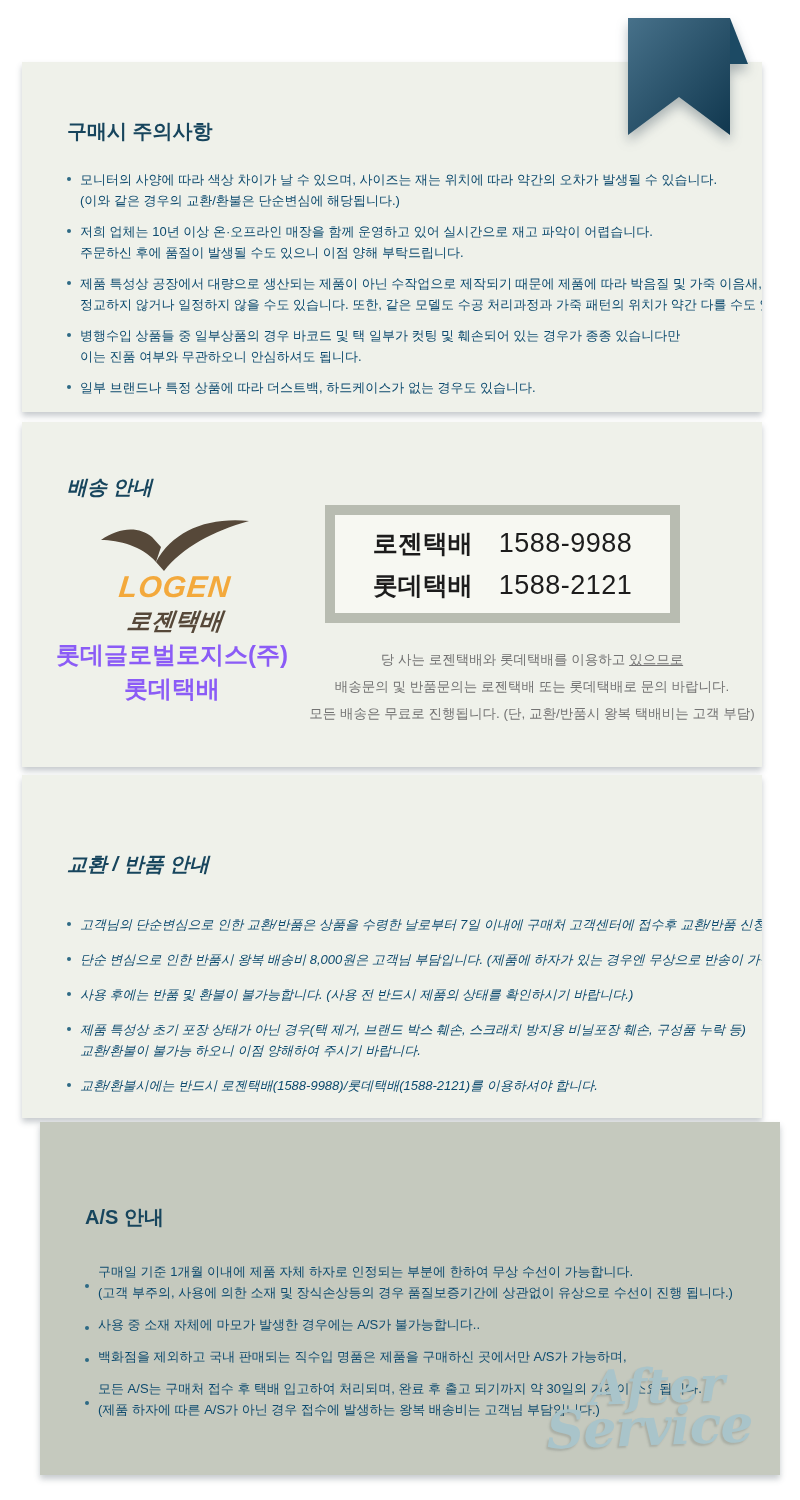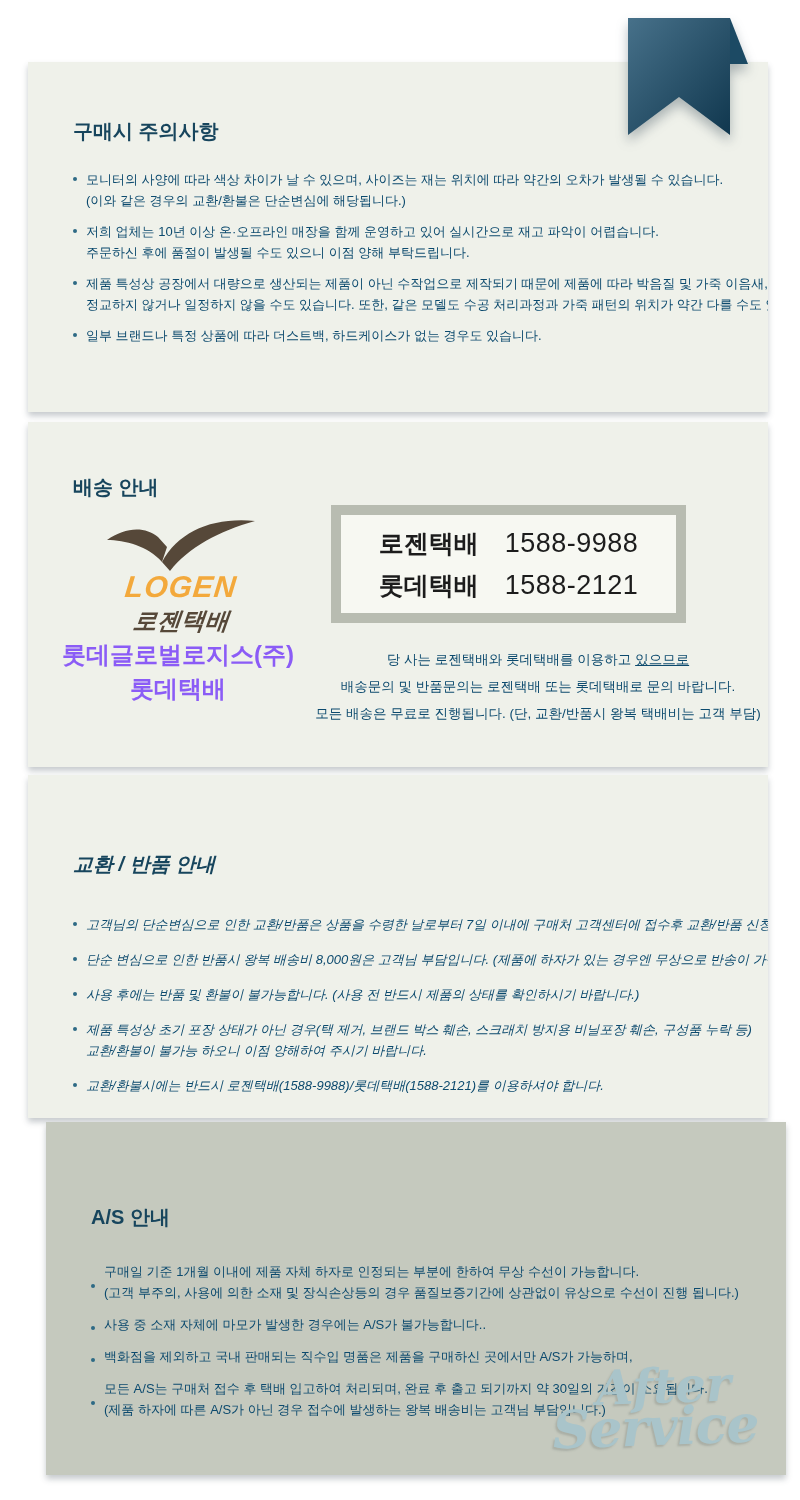--- a/index.html
+++ b/index.html
@@ -1,54 +1,54 @@
 <!DOCTYPE html>
 <html><head>
 <meta charset="utf-8">
 <style>
   html,body{margin:0;padding:0;background:#ffffff;}
   .page{position:relative;width:800px;height:1500px;background:#ffffff;overflow:hidden;
         font-family:"Liberation Sans","DejaVu Sans",sans-serif;color:#3e3e3e;}
-  .card{position:absolute;left:28px;width:740px;background:#eff1ea;overflow:hidden;
+  .card{position:absolute;left:22px;width:740px;background:#eff1ea;overflow:hidden;
         box-shadow:0 4px 6px rgba(55,70,80,.28);box-sizing:border-box;}
   #card-purchase{top:62px;height:350px;padding:40px 32px 0 45px;}
   #card-shipping{top:422px;height:345px;}
   #card-exchange{top:775px;height:343px;padding:60px 32px 0 45px;font-style:italic;}
   #card-as{top:1122px;height:353px;background:#c5c9be;padding:66px 32px 0 45px;margin-left:18px;}
   .sec-title{font-size:20px;font-weight:700;color:#17455d;line-height:24px;}
   .bullets{margin-top:26px;}
   #card-exchange .bullets{margin-top:38px;}
   #card-as .bullets{margin-top:32px;}
   .bullet{display:flex;margin-bottom:10px;}
   #card-exchange .bullet{margin-bottom:14px;}
   #card-as .bullet{margin-bottom:11px;align-items:center;}
   .dot{flex:none;width:4px;height:4px;border-radius:50%;background:#2e6a85;margin:8px 9px 0 0;}
   .lines{font-size:13px;line-height:21px;color:#0c4a6e;}
   .lines div{white-space:nowrap;}
   
   .ribbon{position:absolute;left:628px;top:18px;width:122px;height:120px;z-index:5;
           filter:drop-shadow(0 7px 6px rgba(45,65,80,.35));}
   
-  #card-shipping .sec-title{position:absolute;left:45px;top:36px;}
+  #card-shipping .sec-title{position:absolute;left:45px;top:36px;font-style:italic;}
   .logen-logo{position:absolute;left:48px;top:92px;width:210px;text-align:center;}
   .logen-brand{font-size:30px;font-weight:700;font-style:italic;color:#f3a93c;
                letter-spacing:1px;transform:skewX(-6deg);margin-top:-6px;}
   .logen-sub{font-size:24px;font-weight:700;font-style:italic;color:#564839;
              transform:skewX(-6deg);margin-top:1px;}
   .phone-box{position:absolute;left:303px;top:83px;width:355px;height:118px;
              background:#b8bcb1;padding:10px;box-sizing:border-box;}
   .phone-inner{width:100%;height:100%;background:#f7f8f2;display:flex;flex-direction:column;
                justify-content:center;align-items:center;gap:9px;}
   .phone-row{display:flex;align-items:baseline;gap:26px;color:#1c1c1c;}
   .phone-carrier{font-size:25px;font-weight:700;}
   .phone-number{font-size:27px;font-weight:400;letter-spacing:0.5px;}
   .lotte-label{position:absolute;left:25px;top:216px;width:250px;text-align:center;
                color:#8b5cf6;font-weight:700;font-size:24px;line-height:34px;}
   .ship-notes{position:absolute;left:280px;top:224px;width:460px;text-align:center;
-              font-size:13.5px;line-height:27px;color:#0c4a6e;white-space:nowrap;}
+              font-size:13.5px;line-height:27px;color:#737373;white-space:nowrap;}
   .u{text-decoration:underline;}
   
   .watermark{position:absolute;right:28px;bottom:26px;text-align:right;
              font-family:"DejaVu Serif","Liberation Serif",serif;font-style:italic;font-weight:700;
              color:#a9c4ca;line-height:0.82;transform:rotate(-2deg);
              text-shadow:-2px 2px 2px rgba(90,100,95,.25);}
   .watermark .w1{font-size:48px;margin-right:26px;}
   .watermark .w2{font-size:52px;letter-spacing:-1px;}
 </style>
 </head>
@@ -89,20 +89,27 @@
       <div class="bullet">
         <span class="dot"></span>
         <div class="lines">
           <div>제품 특성상 공장에서 대량으로 생산되는 제품이 아닌 수작업으로 제작되기 때문에 제품에 따라 박음질 및 가죽 이음새, 유약처리 등이</div>
           <div>정교하지 않거나 일정하지 않을 수도 있습니다. 또한, 같은 모델도 수공 처리과정과 가죽 패턴의 위치가 약간 다를 수도 있습니다.</div>
         </div>
       </div>
       <div class="bullet">
         <span class="dot"></span>
         <div class="lines">
+          <div>병행수입 상품들 중 일부상품의 경우 바코드 및 택 일부가 컷팅 및 훼손되어 있는 경우가 종종 있습니다만</div>
+          <div>이는 진품 여부와 무관하오니 안심하셔도 됩니다.</div>
+        </div>
+      </div>
+      <div class="bullet">
+        <span class="dot"></span>
+        <div class="lines">
           <div>일부 브랜드나 특정 상품에 따라 더스트백, 하드케이스가 없는 경우도 있습니다.</div>
         </div>
       </div>
     </div>
   </section>
 
   <section class="card" id="card-shipping">
     <h2 class="sec-title">배송 안내</h2>
 
     <div class="logen-logo">

